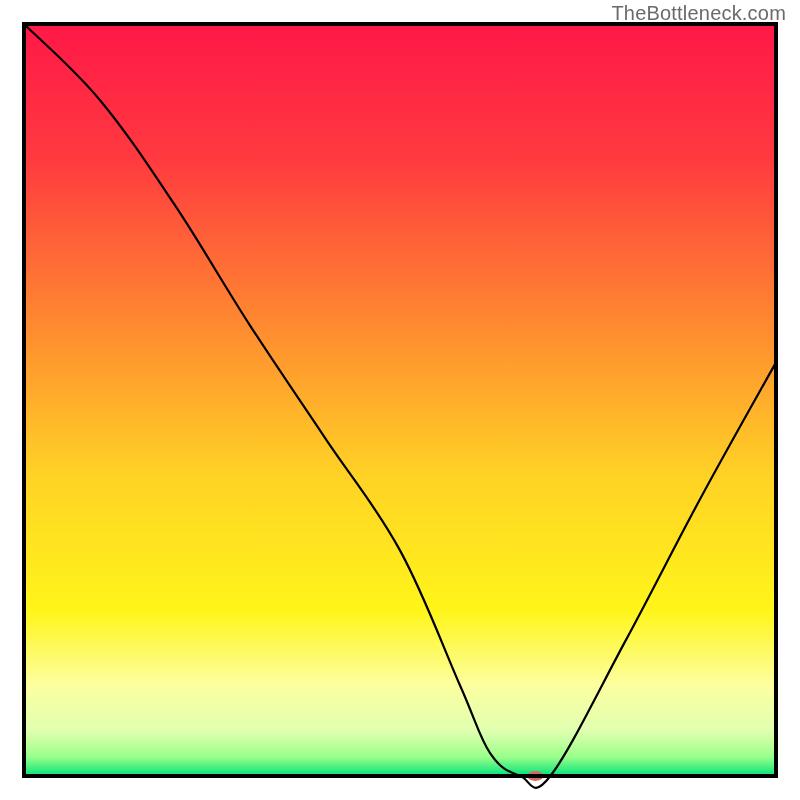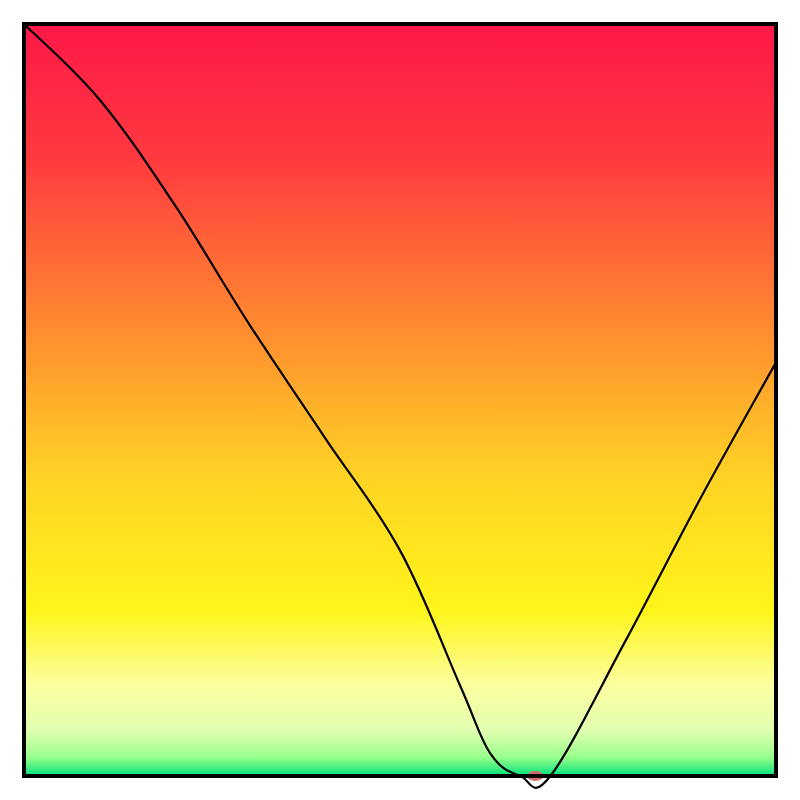--- a/index.html
+++ b/index.html
@@ -27,20 +27,21 @@
     user-select: none;
   }
   svg {
     display: block;
   }
 </style>
 </head>
 <body>
 
 <div class="stage">
+  <div class="watermark">TheBottleneck.com</div>
 
   <svg id="chart-svg" width="800" height="800" viewBox="0 0 800 800">
     <defs>
       <linearGradient id="bg-grad" x1="0" y1="0" x2="0" y2="1">
           <stop offset="0%" stop-color="#ff1848"></stop>
           <stop offset="18%" stop-color="#ff3a3f"></stop>
           <stop offset="40%" stop-color="#ff8a30"></stop>
           <stop offset="60%" stop-color="#ffd225"></stop>
           <stop offset="78%" stop-color="#fff51a"></stop>
           <stop offset="88%" stop-color="#fcffa0"></stop>

